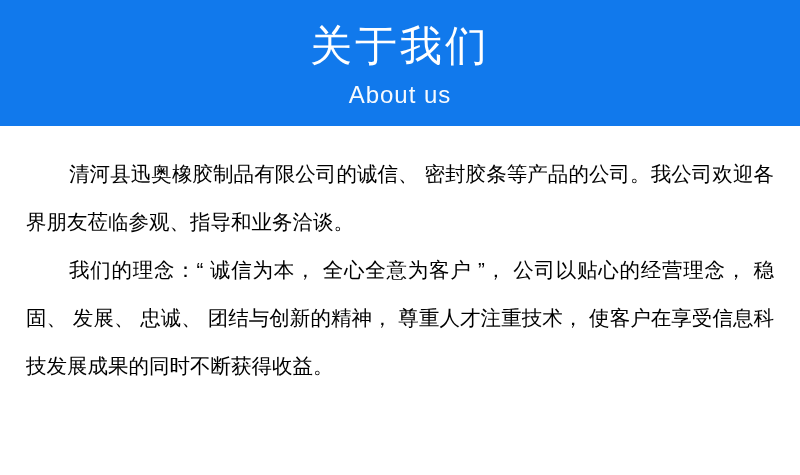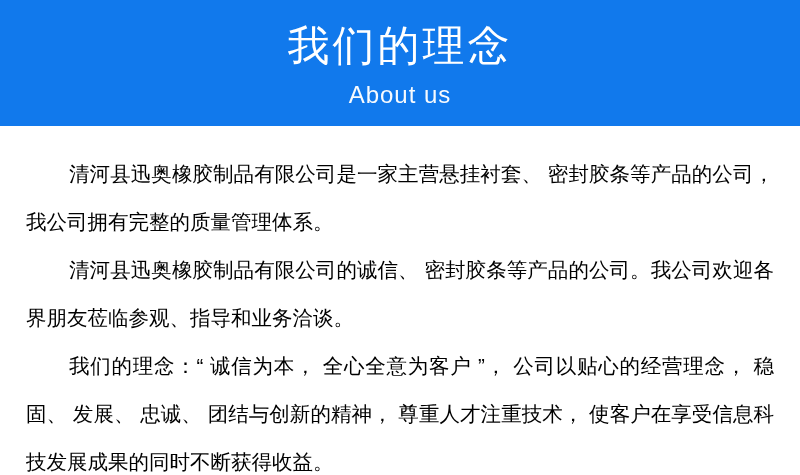--- a/index.html
+++ b/index.html
@@ -55,23 +55,22 @@
     font-family: "Liberation Sans", sans-serif;
     letter-spacing: 0px;
   }
 </style>
 </head>
 <body>
 
 <div id="page">
 
   <div class="banner">
-    <div class="banner-title">我们的理念</div>
+    <div class="banner-title">关于我们</div>
     <div class="banner-subtitle">About us</div>
   </div>
 
   <div class="body-copy">
-    <p class="para">清河县迅奥橡胶制品有限公司是一家主营悬挂衬套、 密封胶条等产品的公司，我公司拥有完整的质量管理体系。</p>
     <p class="para">清河县迅奥橡胶制品有限公司的诚信、 密封胶条等产品的公司。我公司欢迎各界朋友莅临参观、指导和业务洽谈。</p>
     <p class="para">我们的理念：“ 诚信为本， 全心全意为客户 ”， 公司以贴心的经营理念， 稳固、 发展、 忠诚、 团结与创新的精神， 尊重人才注重技术， 使客户在享受信息科技发展成果的同时不断获得收益。</p>
   </div>
 
 </div>
 
 </body></html>

